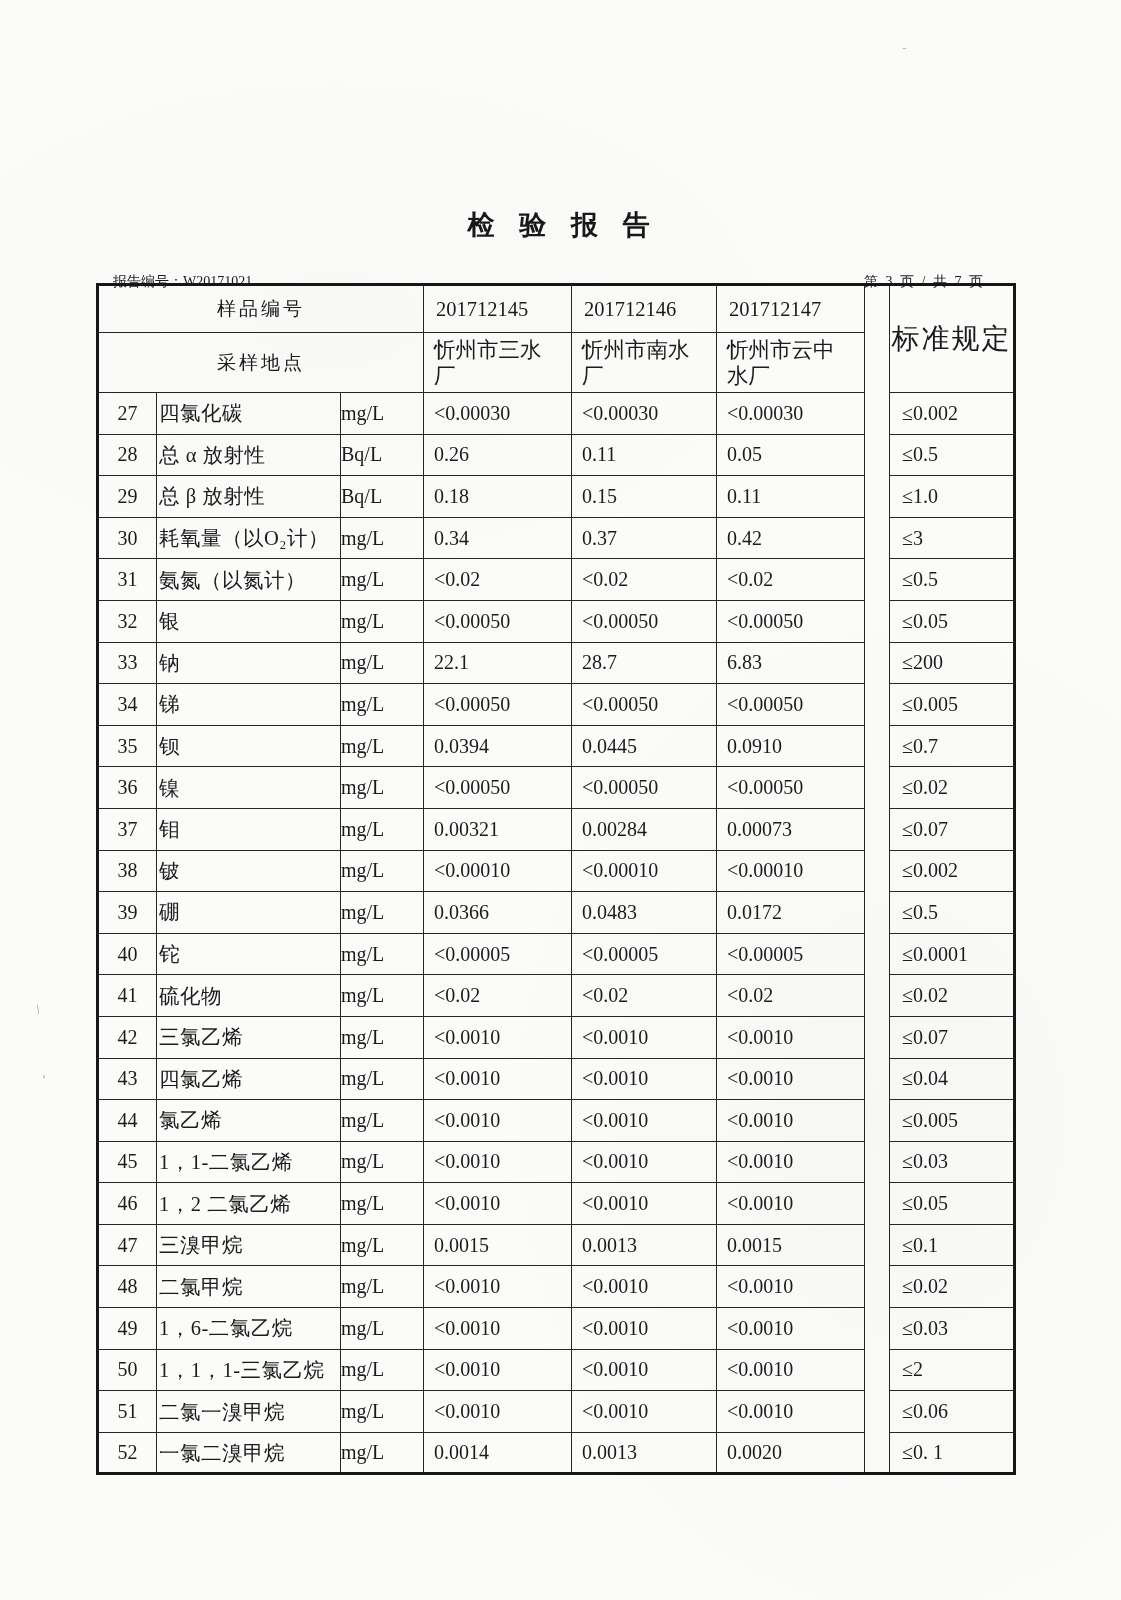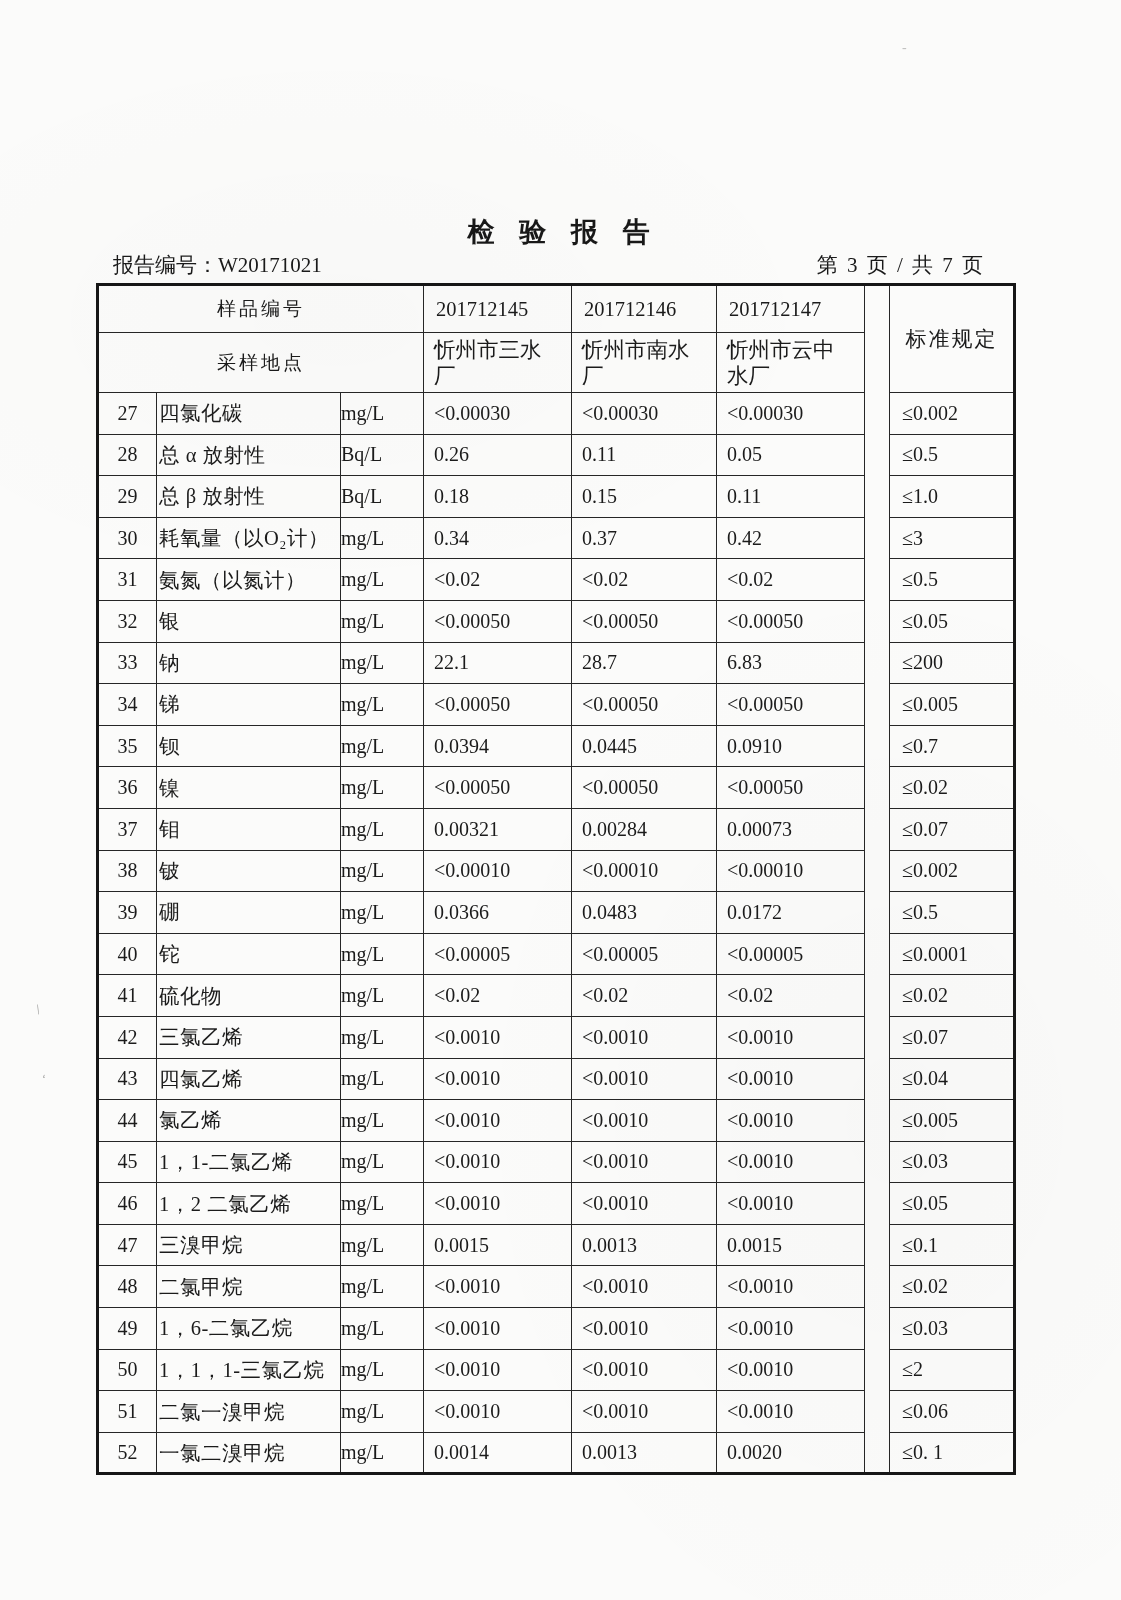--- a/index.html
+++ b/index.html
@@ -17,49 +17,49 @@
       radial-gradient(ellipse 700px 900px at 80% 70%, rgba(0,0,0,0.015), transparent 65%),
       #fbfbfa;
   }
   .title {
     position: absolute; top: 144px; left: 516px;
     transform: translateX(-50%);
     font-size: 31px; font-weight: 600; letter-spacing: 1.5px;
     white-space: nowrap; color: #161616;
   }
   .subtitle {
-    position: absolute; top: 214px; left: 563px;
+    position: absolute; top: 207px; left: 563px;
     transform: translateX(-50%);
     font-size: 27px; font-weight: 600; letter-spacing: 9px;
     white-space: nowrap; color: #181818;
   }
   .meta-line {
     position: absolute; top: 251px; left: 113px; width: 872px;
     display: flex; justify-content: space-between; align-items: baseline;
-    font-size: 21px; color: #1a1a1a;
-  }
-  .meta-line .pageinfo { letter-spacing: 2px; }
+    font-size: 14px; color: #1a1a1a;
+  }
+  .meta-line .pageinfo { letter-spacing: 2px; margin-top: 22px; }
   table.report {
     position: absolute; top: 283px; left: 96px;
     width: 917px; table-layout: fixed;
     border-collapse: collapse;
     border: 3.5px solid #161616;
     font-size: 20px; color: #1b1b1b;
   }
   td { border: 1.4px solid #262626; vertical-align: middle; overflow: hidden; }
   tr.h1 { height: 48px; }
   tr.h2 { height: 60px; }
   tr.data { height: 41.6px; }
   .h-label { text-align: center; font-size: 19px; letter-spacing: 3px; }
   .h-id { padding-left: 12px; font-size: 20.5px; }
   .h-loc {
     vertical-align: top; padding: 4px 9px 2px 10px;
     font-size: 21.5px; line-height: 26px; word-break: break-all;
   }
-  .h-std { text-align: center; font-size: 21px; letter-spacing: 2px; }
+  .h-std { text-align: center; font-size: 28px; letter-spacing: 2px; }
   .gap-col { border-top: none; border-bottom: none; background: transparent; }
   .c-no   { text-align: center; font-size: 20px; }
   .c-name { padding-left: 2px; font-size: 20.5px; letter-spacing: 0.5px; white-space: nowrap; }
   .c-unit { text-align: left; font-size: 20px; }
   .c-val  { padding-left: 10px; font-size: 20px; }
   .c-std  { padding-left: 12px; font-size: 20px; }
   .artifact { position: absolute; color: #555; opacity: 0.55; font-size: 14px; }
   .a1 { top: 1002px; left: 36px; transform: rotate(12deg); }
   .a2 { top: 1072px; left: 42px; font-size: 12px; }
   .a3 { top: 40px; left: 902px; opacity: 0.35; }

